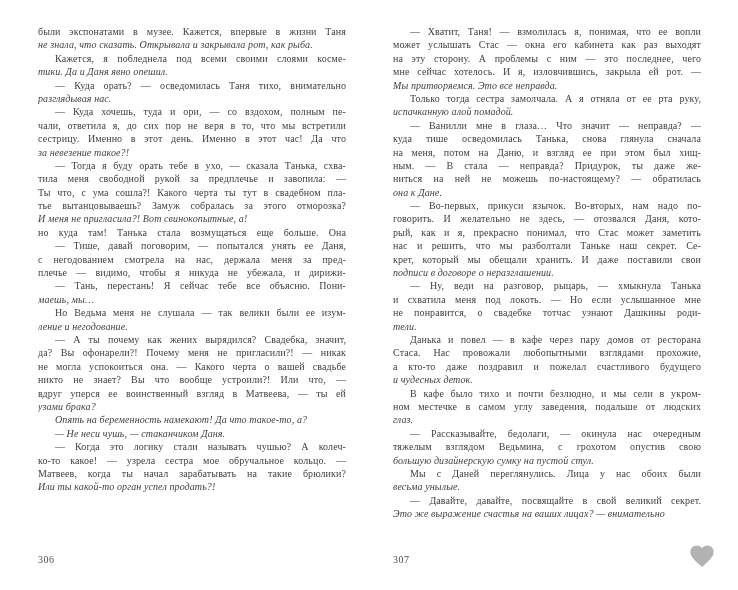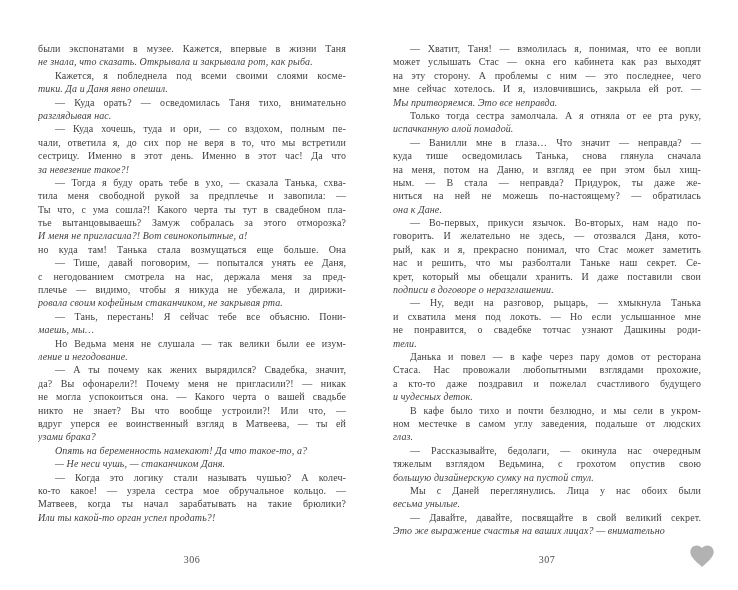--- a/index.html
+++ b/index.html
@@ -20,21 +20,21 @@
   .page {
     position: absolute;
     top: 0;
     width: 308px;
     height: 590px;
   }
   .page-left  { left: 38px; }
   .page-right { left: 393px; }
   .text-block {
     position: absolute;
-    top: 42px;
+    top: 25px;
     left: 0;
     width: 308px;
     color: #414141;
   }
   .line {
     font-size: 10px;
     line-height: 13.4px;
     height: 13.4px;
     overflow: hidden;
     text-align: justify;
@@ -46,21 +46,21 @@
     font-style: italic;
   }
   .line.indent {
     text-indent: 17px;
   }
   .page-number {
     position: absolute;
     top: 554px;
     left: 0;
     width: 308px;
-    text-align: center;
+    text-align: left;
     font-size: 10px;
     color: #4c4c4c;
     letter-spacing: 0.5px;
   }
   .favorite-button {
     position: absolute;
     left: 688px;
     top: 542px;
     width: 28px;
     height: 28px;
@@ -94,21 +94,20 @@
         <div class="line last">за невезение такое?!</div>
         <div class="line indent">— Тогда я буду орать тебе в ухо, — сказала Танька, схва-</div>
         <div class="line">тила меня свободной рукой за предплечье и завопила: —</div>
         <div class="line">Ты что, с ума сошла?! Какого черта ты тут в свадебном пла-</div>
         <div class="line">тье вытанцовываешь? Замуж собралась за этого отморозка?</div>
         <div class="line last">И меня не пригласила?! Вот свинокопытные, а!</div>
         <div class="line">но куда там! Танька стала возмущаться еще больше. Она</div>
         <div class="line indent">— Тише, давай поговорим, — попытался унять ее Даня,</div>
         <div class="line">с негодованием смотрела на нас, держала меня за пред-</div>
         <div class="line">плечье — видимо, чтобы я никуда не убежала, и дирижи-</div>
-        <div class="line last">ровала своим кофейным стаканчиком, не закрывая рта.</div>
         <div class="line indent">— Тань, перестань! Я сейчас тебе все объясню. Пони-</div>
         <div class="line last">маешь, мы…</div>
         <div class="line indent">Но Ведьма меня не слушала — так велики были ее изум-</div>
         <div class="line last">ление и негодование.</div>
         <div class="line indent">— А ты почему как жених вырядился? Свадебка, значит,</div>
         <div class="line">да? Вы офонарели?! Почему меня не пригласили?! — никак</div>
         <div class="line">не могла успокоиться она. — Какого черта о вашей свадьбе</div>
         <div class="line">никто не знает? Вы что вообще устроили?! Или что, —</div>
         <div class="line">вдруг уперся ее воинственный взгляд в Матвеева, — ты ей</div>
         <div class="line last">узами брака?</div>

